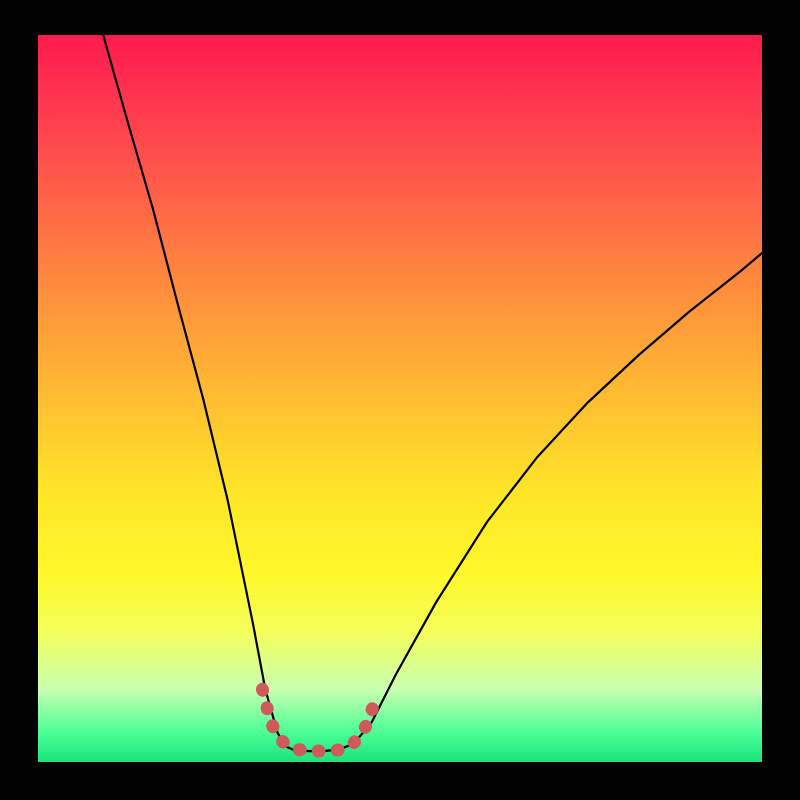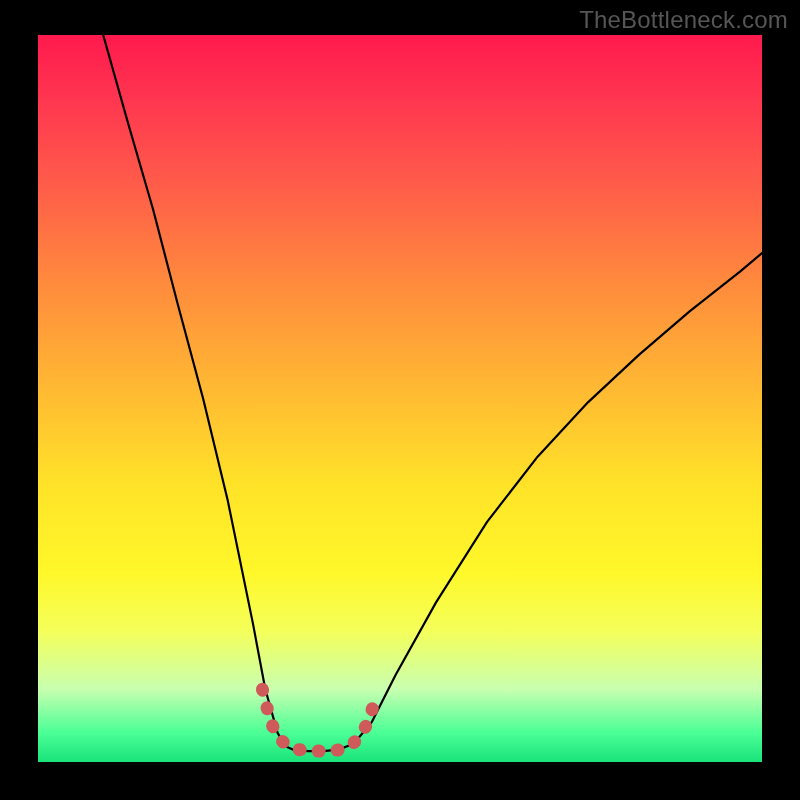--- a/index.html
+++ b/index.html
@@ -52,20 +52,19 @@
     left: 0;
     top: 0;
     width: 724px;
     height: 727px;
   }
 </style>
 </head>
 <body>
 
 <div class="frame">
-  <div class="watermark">TheBottleneck.com</div>
   <div class="plot">
     <svg class="curve" viewBox="0 0 724 727" preserveAspectRatio="none">
       <path id="main-curve" fill="none" stroke="#000" stroke-width="2.2" stroke-linecap="round" stroke-linejoin="round" d="M65.2 0.0 L89.8 87.2 L115.1 174.5 L139.7 269.0 L165.1 363.5 L189.7 465.3 L215.0 588.9 L227.3 654.3 L239.6 697.9 L246.9 711.0 L254.8 714.6 L270.1 716.1 L285.3 716.1 L300.5 714.6 L315.7 708.8 L333.8 687.0 L357.7 639.8 L398.2 567.1 L448.9 487.1 L499.6 421.7 L550.2 367.1 L600.9 319.9 L651.6 276.3 L702.3 236.3 L724.0 218.1"></path>
       <path id="highlight-curve" fill="none" stroke="#cf5a5a" stroke-width="13" stroke-linecap="round" stroke-linejoin="round" stroke-dasharray="1 18" d="M224.4 654.3 L231.7 683.4 L238.9 701.6 L249.8 711.0 L260.6 714.6 L275.1 716.1 L289.6 716.1 L304.1 714.6 L314.9 708.8 L324.4 697.9 L331.6 683.4 L336.7 665.2"></path>
     </svg>
   </div>
 </div>
 
 </body></html>

